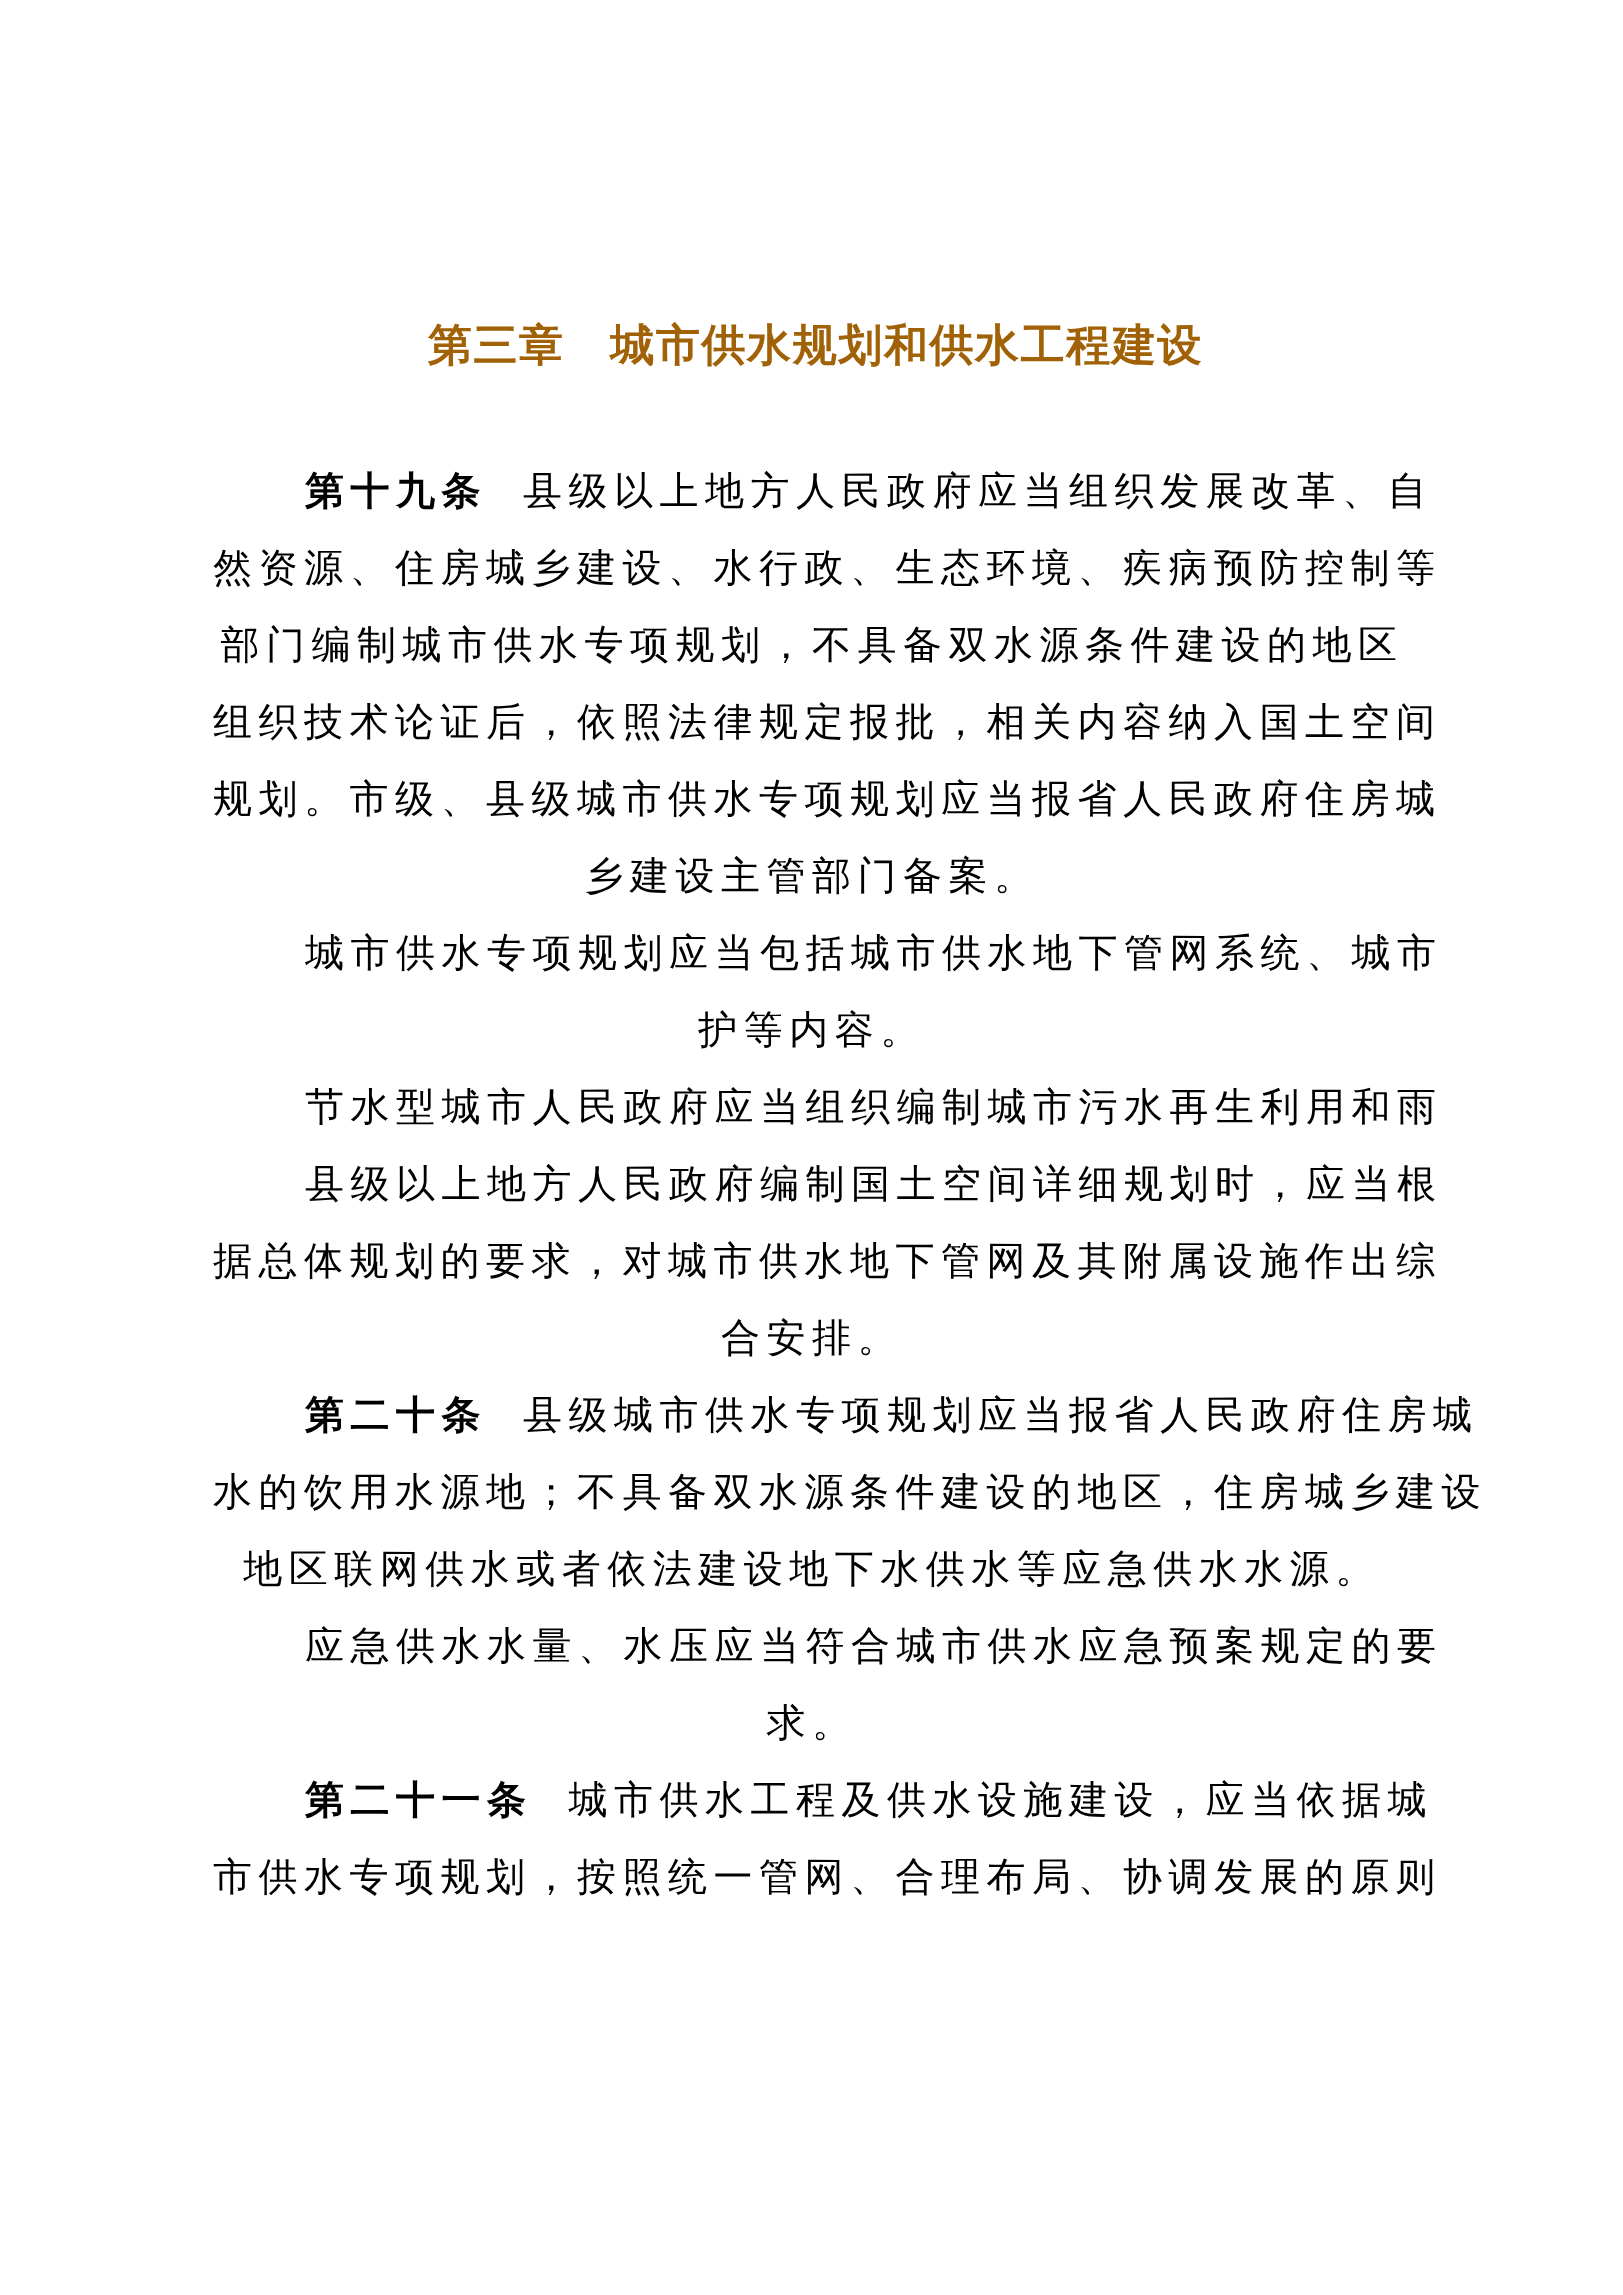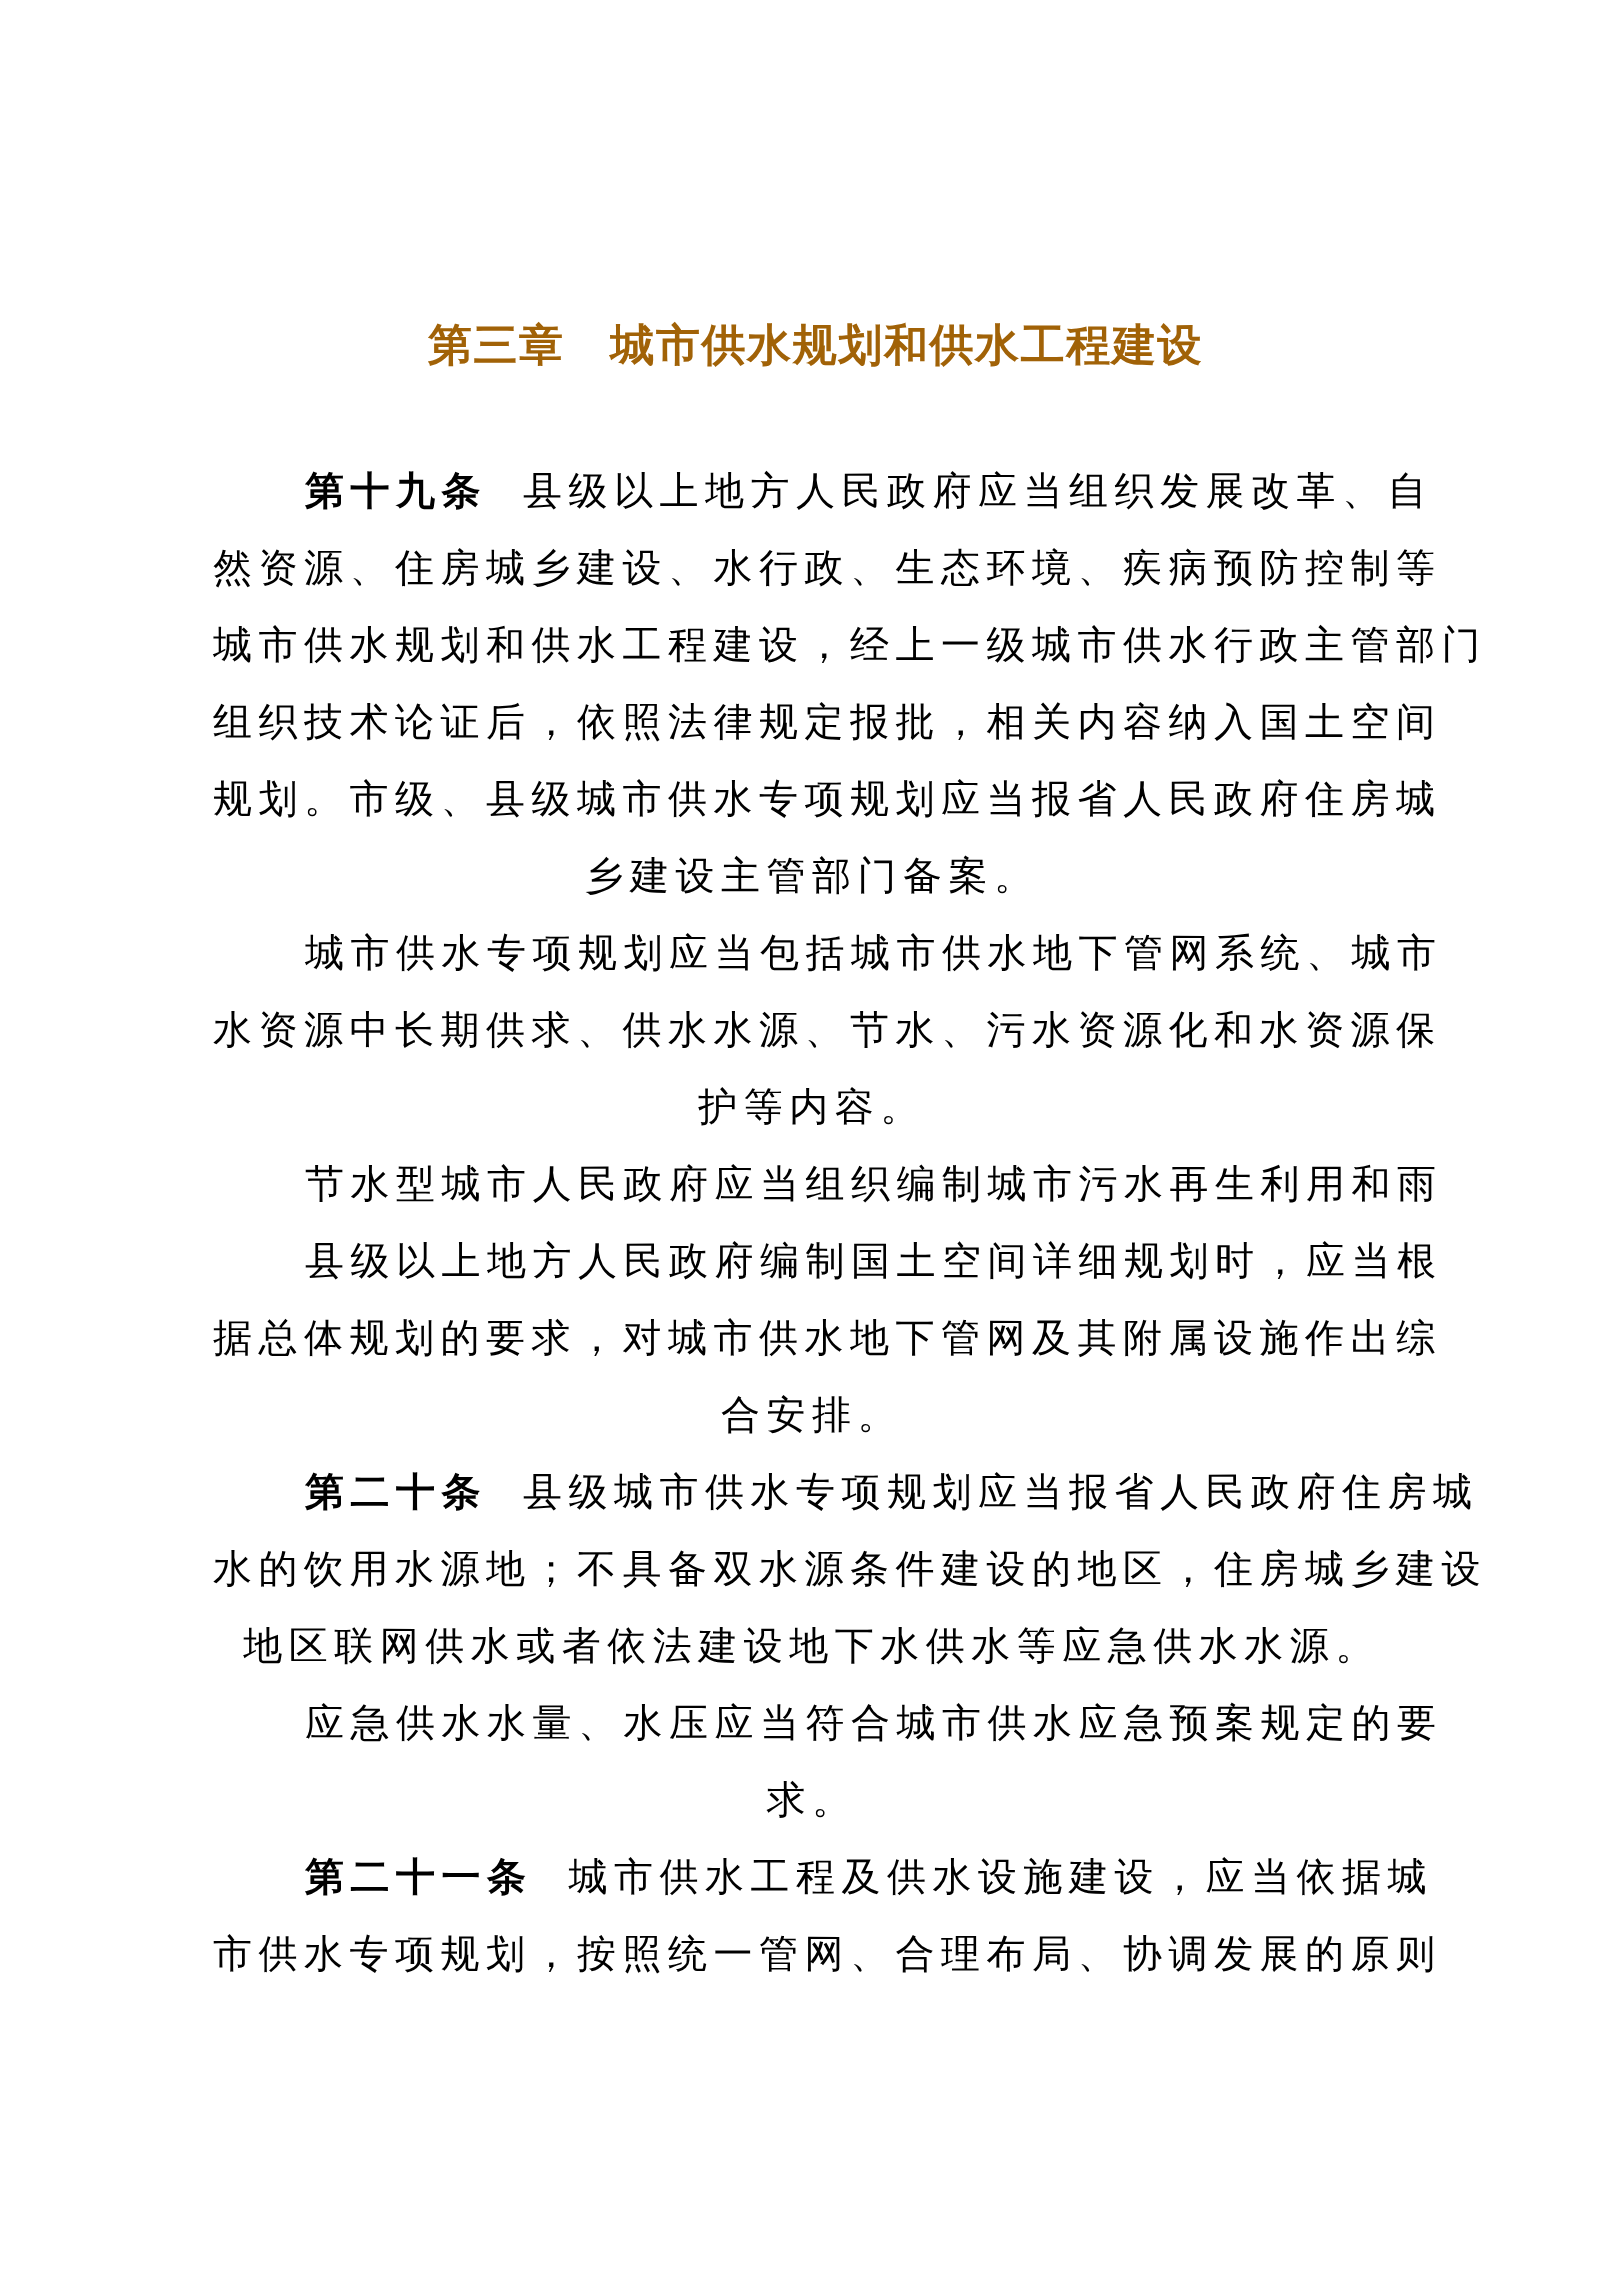--- a/index.html
+++ b/index.html
@@ -63,26 +63,25 @@
   }
 </style>
 </head>
 <body>
 
 <div class="page">
   <h1 class="doc-title">第三章　城市供水规划和供水工程建设</h1>
   <div class="body-text" id="body-text">
       <div class="text-line indent"><span class="article-no">第十九条</span><span class="line-text">县级以上地方人民政府应当组织发展改革、自</span></div>
       <div class="text-line"><span class="line-text">然资源、住房城乡建设、水行政、生态环境、疾病预防控制等</span></div>
-      <div class="text-line"><span class="line-text">城市供水规划和供水工程建设，经上一级城市供水行政主管部门</span></div>
+      <div class="text-line"><span class="line-text">部门编制城市供水专项规划，不具备双水源条件建设的地区</span></div>
       <div class="text-line"><span class="line-text">组织技术论证后，依照法律规定报批，相关内容纳入国土空间</span></div>
       <div class="text-line"><span class="line-text">规划。市级、县级城市供水专项规划应当报省人民政府住房城</span></div>
       <div class="text-line"><span class="line-text">乡建设主管部门备案。</span></div>
       <div class="text-line indent"><span class="line-text">城市供水专项规划应当包括城市供水地下管网系统、城市</span></div>
-      <div class="text-line"><span class="line-text">水资源中长期供求、供水水源、节水、污水资源化和水资源保</span></div>
       <div class="text-line"><span class="line-text">护等内容。</span></div>
       <div class="text-line indent"><span class="line-text">节水型城市人民政府应当组织编制城市污水再生利用和雨</span></div>
       <div class="text-line indent"><span class="line-text">县级以上地方人民政府编制国土空间详细规划时，应当根</span></div>
       <div class="text-line"><span class="line-text">据总体规划的要求，对城市供水地下管网及其附属设施作出综</span></div>
       <div class="text-line"><span class="line-text">合安排。</span></div>
       <div class="text-line indent"><span class="article-no">第二十条</span><span class="line-text">县级城市供水专项规划应当报省人民政府住房城</span></div>
       <div class="text-line"><span class="line-text">水的饮用水源地；不具备双水源条件建设的地区，住房城乡建设</span></div>
       <div class="text-line"><span class="line-text">地区联网供水或者依法建设地下水供水等应急供水水源。</span></div>
       <div class="text-line indent"><span class="line-text">应急供水水量、水压应当符合城市供水应急预案规定的要</span></div>
       <div class="text-line"><span class="line-text">求。</span></div>

